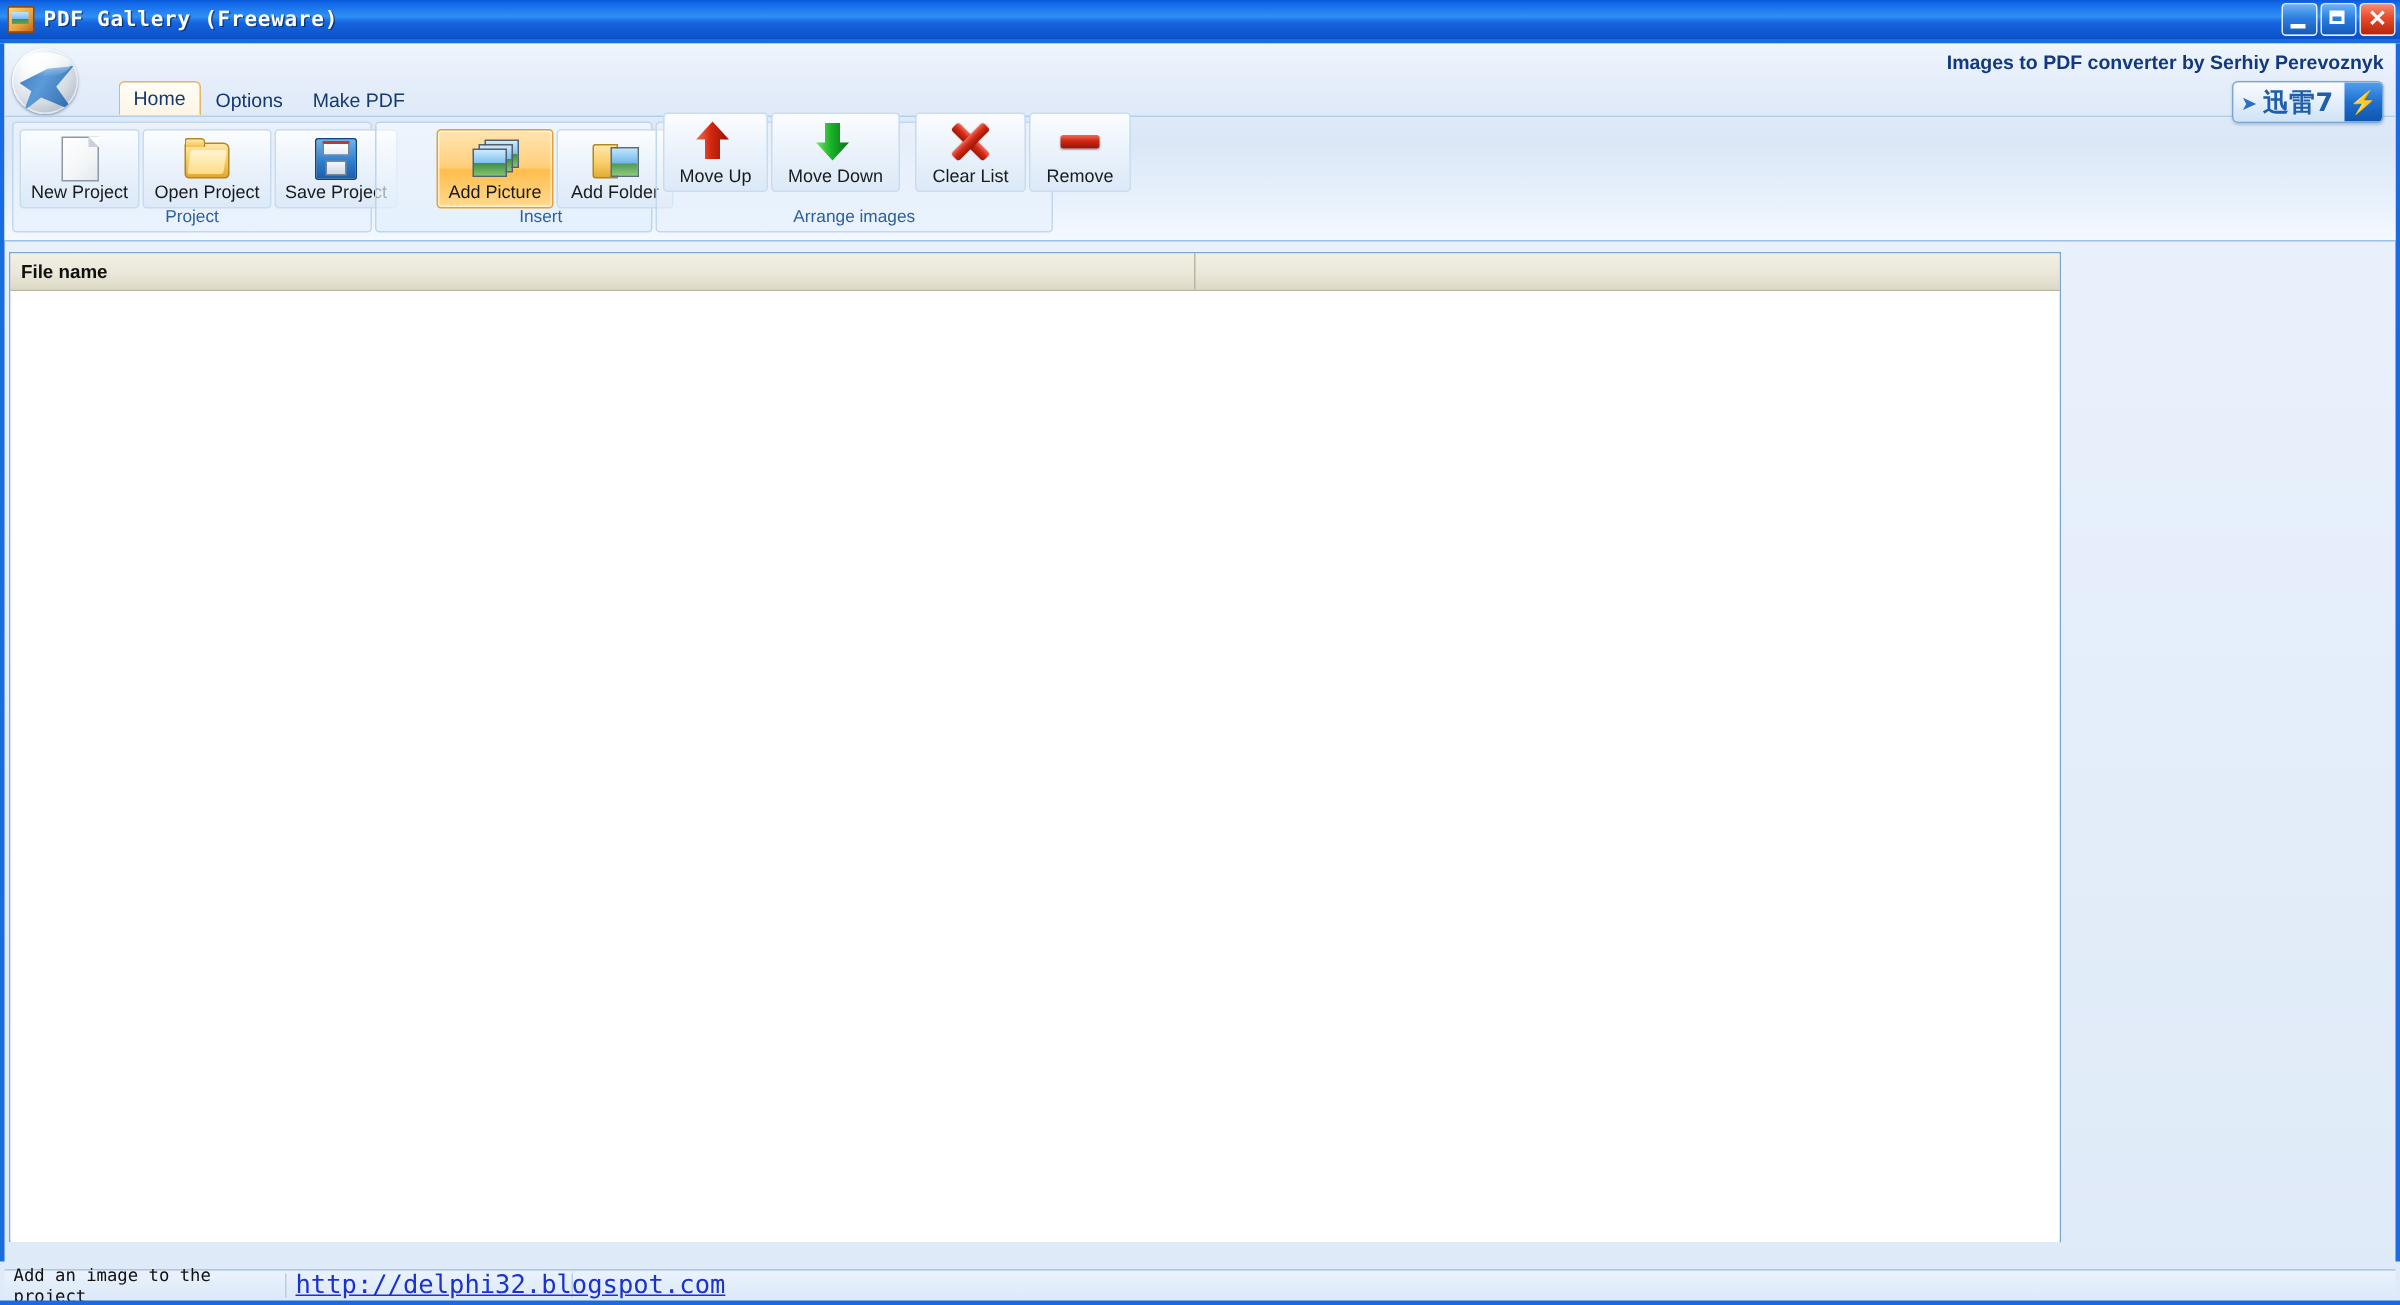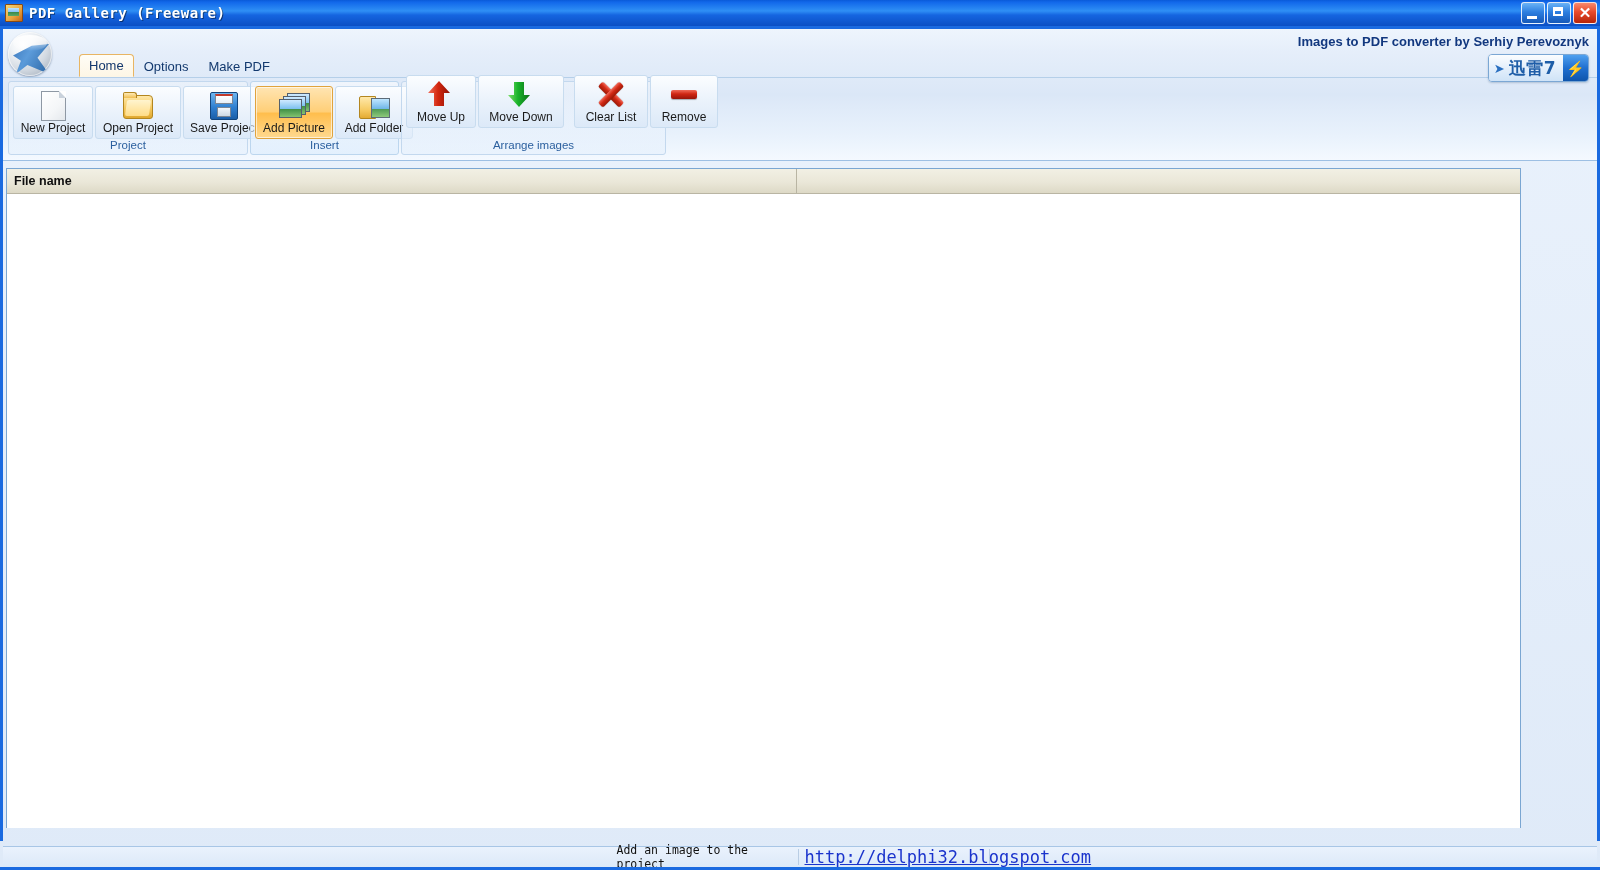--- a/index.html
+++ b/index.html
@@ -131,20 +131,21 @@
   
   .groups{position:absolute;left:5px;top:52px;display:flex;align-items:flex-start;}
   .group{
     position:relative;height:72px;margin-right:2px;
     border:1px solid transparent;border-radius:3px;
     display:flex;flex-direction:column;justify-content:flex-end;
   }
   .group.hl{
     background:linear-gradient(to bottom,rgba(255,255,255,.55) 0%,rgba(223,238,253,.75) 100%);
     border-color:#bcd6ee;
+    padding-left:36px;
   }
   .group.plain{
     background:linear-gradient(to bottom,rgba(255,255,255,.35) 0%,rgba(226,238,252,.5) 100%);
     border-color:#c3d8ee;
   }
   .grow{display:flex;align-items:flex-start;padding:3px 4px 0 4px;gap:2px;}
   .gcaption{
     text-align:center;font-size:11.5px;color:#2b5f9e;
     padding-bottom:3px;font-family:"Liberation Sans",sans-serif;
   }
@@ -243,21 +244,21 @@
   .ico-x i:last-child{transform:rotate(-45deg);}
   
   .ico-minus{
     width:26px;height:9px;margin:10px auto 9px auto;border-radius:2px;
     background:linear-gradient(to bottom,#ef6a58 0%,#cf2612 45%,#97150a 100%);
     box-shadow:0 1px 1px rgba(0,0,0,.3);
   }
 
   
   .listwrap{
-    position:absolute;left:6px;top:168px;width:1515px;height:660px;
+    position:absolute;left:6px;top:168px;width:1368px;height:660px;
     background:#ffffff;border:1px solid #7aa6d2;box-sizing:border-box;
   }
   .listhead{
     display:flex;height:24px;
     background:linear-gradient(to bottom,#f2f0e4 0%,#eae7d8 55%,#ddd9c6 100%);
     border-bottom:1px solid #b9b5a3;
   }
   .hcell{
     display:flex;align-items:center;padding:0 7px;
     font-size:12.5px;font-weight:bold;color:#101010;
@@ -265,21 +266,21 @@
   }
   .hcell.c1{width:790px;}
   .hcell.c2{flex:1;}
   .listbody{height:634px;background:#fff;}
 
   
   .statusbar{
     position:absolute;left:3px;bottom:3px;width:1594px;height:20px;
     background:linear-gradient(to bottom,#eaf2fd 0%,#dce9f8 100%);
     border-top:1px solid #a8c6e6;
-    display:flex;align-items:center;justify-content:center;
+    display:flex;align-items:center;
   }
   .statuscell{
     padding:0 6px;height:16px;display:flex;align-items:center;
     font-family:"DejaVu Sans Mono","Liberation Mono",monospace;
     font-size:11.5px;color:#101010;
     border-right:1px solid #b9cde4;
   }
   .statuscell.link a{
     color:#1a33cc;text-decoration:underline;cursor:pointer;
     font-family:"DejaVu Sans Mono","Liberation Mono",monospace;font-size:17px;

